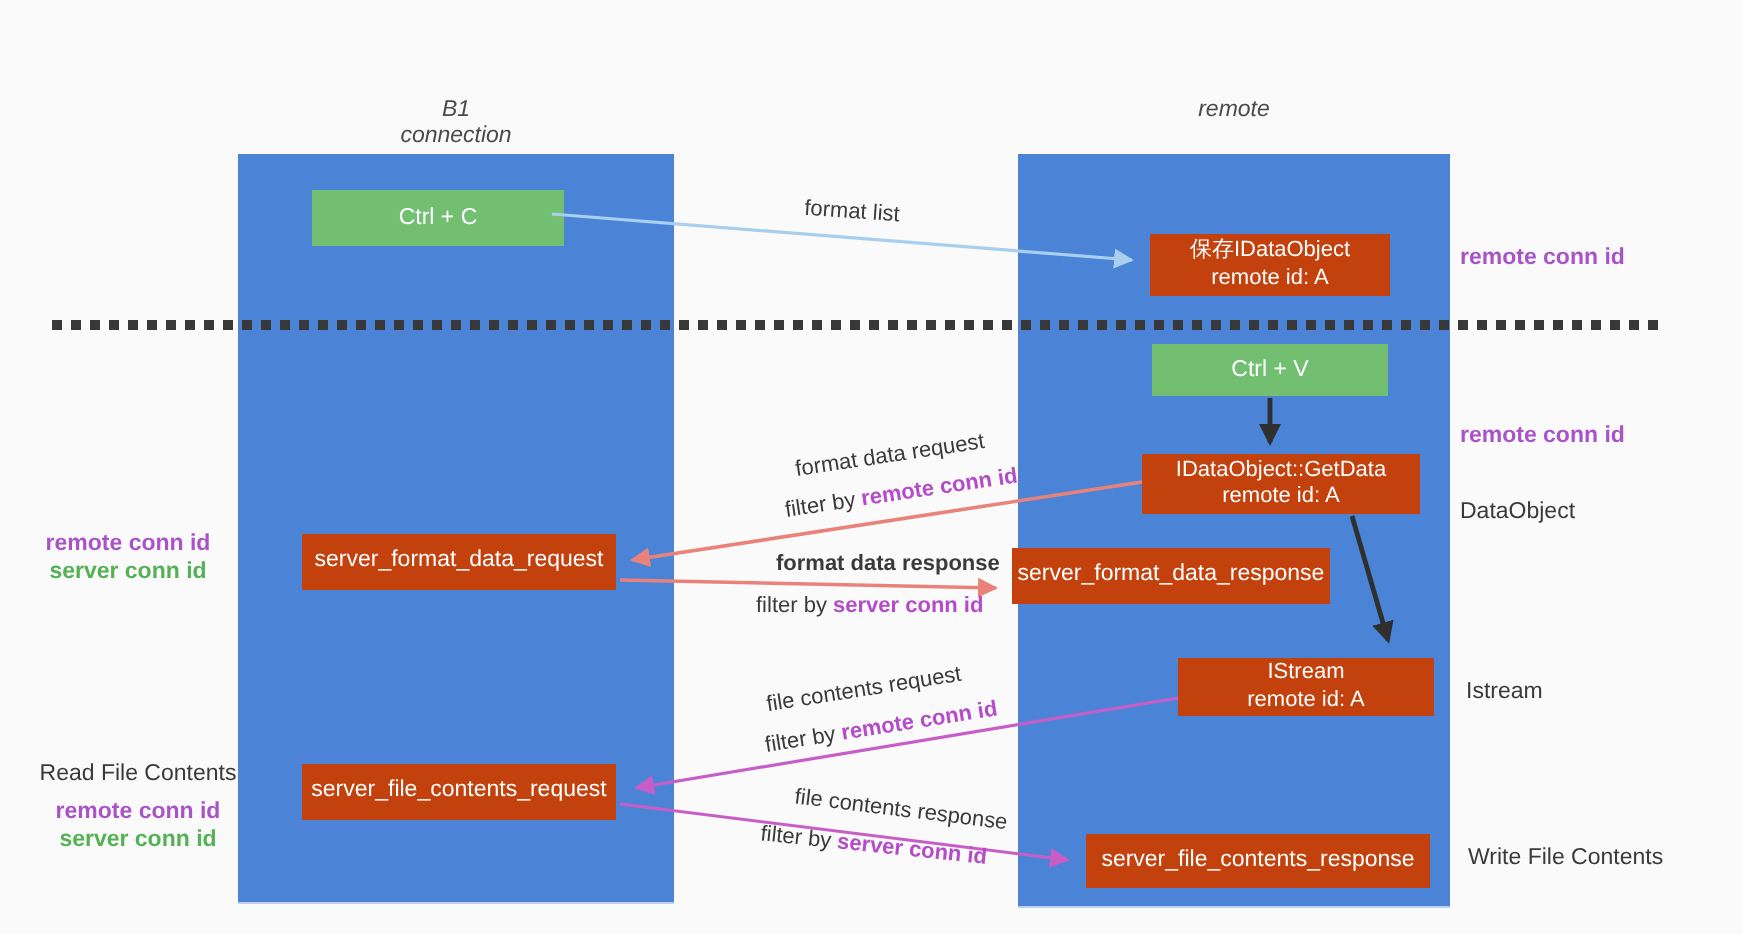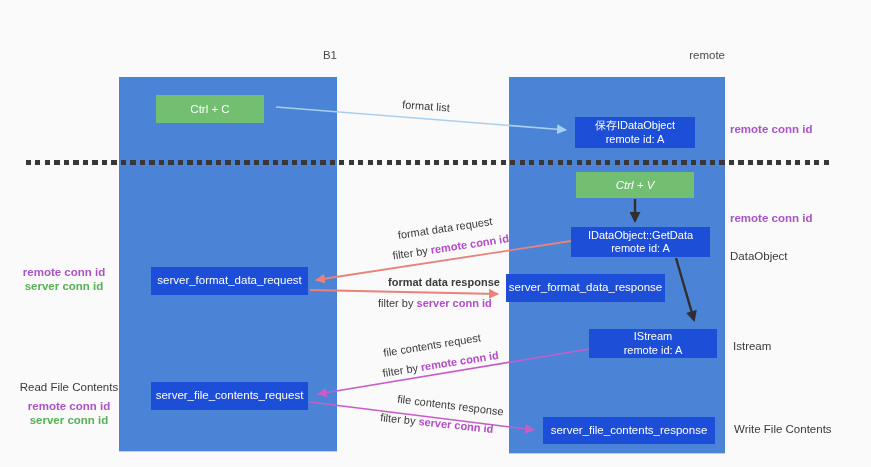--- a/index.html
+++ b/index.html
@@ -2,45 +2,46 @@
 <html><head>
 <meta charset="utf-8">
 <style>
   html,body{margin:0;padding:0;background:#fafafa;}
   .canvas{
     position:relative;width:871px;height:467px;background:#fafafa;overflow:hidden;
     font-family:"Liberation Sans",sans-serif;color:#3a3a3a;
   }
   .title{position:absolute;left:0;top:7px;width:871px;text-align:center;
          font-size:15px;line-height:19px;color:#2f2f2f;}
-  .colhead{position:absolute;top:49px;text-align:right;font-size:11.5px;line-height:13px;color:#4a4a4a;}
+  .colhead{position:absolute;top:49px;text-align:center;font-size:11.5px;line-height:13px;color:#4a4a4a;font-style:italic;}
   .col{position:absolute;background:#4b84d6;box-shadow:0 1px 0 #bcd0ee;z-index:1;}
   .dashline{position:absolute;left:26px;top:160px;width:806px;height:5px;z-index:2;
     background:repeating-linear-gradient(90deg,#383838 0 5px,transparent 5px 9.5px);}
   .node{position:absolute;display:flex;flex-direction:column;align-items:center;justify-content:center;
         color:#fff;text-align:center;z-index:3;white-space:nowrap;}
   .green{background:#72bf72;font-size:11.5px;}
-  .orange{background:#1d4ed8;font-size:11px;line-height:13.5px;}
+  .orange{background:#c2410c;font-size:11px;line-height:13.5px;}
   .orange.one{font-size:11.5px;}
   .arrows{position:absolute;left:0;top:0;z-index:4;pointer-events:none;}
   .albl{position:absolute;font-size:11px;color:#3a3a3a;text-align:center;white-space:nowrap;z-index:5;}
   .mb{color:#b44bc8;font-weight:bold;}
   .side{position:absolute;font-size:11.5px;color:#3a3a3a;white-space:nowrap;z-index:5;}
   .pb{color:#a854c8;font-weight:bold;}
   .gb{color:#55b155;font-weight:bold;}
   .ctr{text-align:center;}
 </style>
 </head>
 <body>
 
 <div class="canvas">
 
 
   <div class="colhead" style="left:119px;width:218px;">
     <div>B1</div>
+    <div>connection</div>
   </div>
   <div class="colhead" style="left:509px;width:216px;">
     <div>remote</div>
   </div>
 
   <div class="col" style="left:119px;top:77px;width:218px;height:374px;"></div>
   <div class="col" style="left:509px;top:77px;width:216px;height:376px;"></div>
 
   <div class="dashline"></div>
 
@@ -61,30 +62,30 @@
     </defs>
     <line x1="276" y1="107" x2="566" y2="130" stroke="#a9cfee" stroke-width="1.6" marker-end="url(#mBlue)"></line>
     <line x1="635" y1="199" x2="635" y2="221" stroke="#2f2f2f" stroke-width="2.4" marker-end="url(#mBlack)"></line>
     <line x1="676" y1="258" x2="694" y2="320" stroke="#2f2f2f" stroke-width="2.4" marker-end="url(#mBlack)"></line>
     <line x1="571" y1="241" x2="316" y2="280" stroke="#e8827a" stroke-width="1.8" marker-end="url(#mSalmon)"></line>
     <line x1="310" y1="290" x2="498" y2="294" stroke="#e8827a" stroke-width="1.8" marker-end="url(#mSalmon)"></line>
     <line x1="589" y1="349" x2="318" y2="394" stroke="#c75ec7" stroke-width="1.6" marker-end="url(#mMagenta)"></line>
     <line x1="310" y1="402" x2="534" y2="430" stroke="#c75ec7" stroke-width="1.6" marker-end="url(#mMagenta)"></line>
   </svg>
 
-  <div class="node green" style="left:156px;top:95px;width:108px;height:28px;">
+  <div class="node green" style="left:156px;top:95px;width:126px;height:28px;">
     <span>Ctrl + C</span>
   </div>
 
   <div class="node orange" style="left:575px;top:117px;width:120px;height:31px;">
     <span>保存IDataObject</span>
     <span>remote id: A</span>
   </div>
 
-  <div class="node green" style="left:576px;top:172px;width:118px;height:26px;font-style:italic;">
+  <div class="node green" style="left:576px;top:172px;width:118px;height:26px;">
     <span>Ctrl + V</span>
   </div>
 
   <div class="node orange" style="left:571px;top:227px;width:139px;height:30px;">
     <span>IDataObject::GetData</span>
     <span>remote id: A</span>
   </div>
 
   <div class="node orange one" style="left:151px;top:267px;width:157px;height:28px;text-align:right;">
     <span>server_format_data_request</span>

